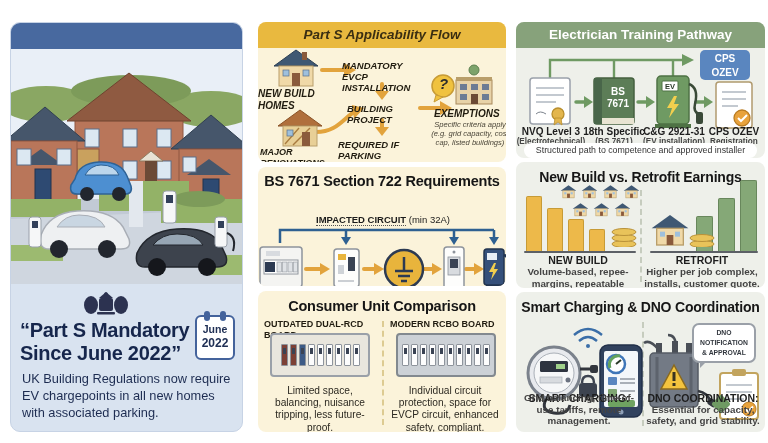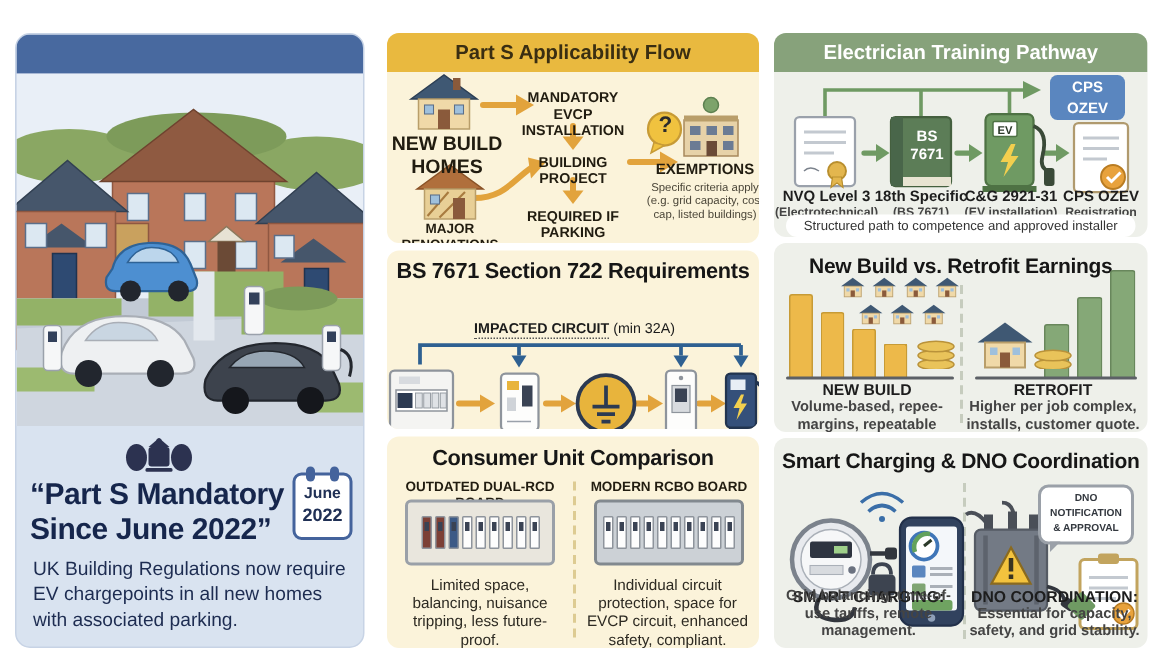--- a/index.html
+++ b/index.html
@@ -53,27 +53,27 @@
     font-size: 13.5px; font-weight: bold; color: #3a2e12; line-height: 26px;
   }
   .green-header {
     height: 26px; background: #87a27b; text-align: center;
     font-size: 13.5px; font-weight: bold; color: #ffffff; line-height: 26px;
   }
   .card-title {
     width: 100%; text-align: center; font-weight: bold; color: #161616;
     font-size: 14px; letter-spacing: -0.2px;
   }
-  .lbl  { font-weight: bold; color: #211c10; text-align: center; line-height: 1.18; }
+  .lbl  { font-weight: bold; color: #211c10; text-align: left; line-height: 1.18; }
   .note { color: #4a4538; text-align: center; line-height: 1.2; }
   .glbl { font-weight: bold; color: #1d1d1d; text-align: center; line-height: 1.15; }
   .gnote{ color: #444444; text-align: center; line-height: 1.2; font-weight: bold; }
 
   
-  #flow-card   { left: 258px; top: 22px;  width: 248px; height: 140px; }
+  #flow-card   { left: 258px; top: 22px;  width: 248px; height: 140px; font-style: italic; }
   #bs-card     { left: 258px; top: 167px; width: 248px; height: 119px; }
   #cu-card     { left: 258px; top: 291px; width: 248px; height: 141px; }
   #flow-body { position: relative; width: 248px; height: 114px; }
   .qmark {
     font-size: 15px; font-weight: bold; color: #2c2c2c;
   }
   .dashed-div-mid { border-left: 2px dashed #ddcb92; }
   .board {
     background: #e9e6dd; border: 2px solid #9aa0a8; border-radius: 4px;
     display: flex; align-items: center; justify-content: center; gap: 2px;
@@ -279,21 +279,21 @@
         <rect x="198" y="29" width="36" height="4" fill="#b99e6a"></rect>
         <rect x="202" y="36" width="7" height="6" fill="#6b7b94"></rect>
           <rect x="213" y="36" width="7" height="6" fill="#6b7b94"></rect>
           <rect x="224" y="36" width="7" height="6" fill="#6b7b94"></rect>
         <rect x="202" y="46" width="7" height="6" fill="#6b7b94"></rect>
           <rect x="224" y="46" width="7" height="6" fill="#6b7b94"></rect>
         <rect x="213" y="46" width="7" height="10" fill="#6b4a36"></rect>
       </g>
     </svg>
     <div class="abs qmark" style="left:181px; top:27px">?</div>
-    <div class="abs lbl" style="left:0px;  top:40px; width:80px;  font-size:13px">NEW BUILD HOMES</div>
+    <div class="abs lbl" style="left:0px;  top:40px; width:80px;  font-size:10px">NEW BUILD HOMES</div>
     <div class="abs lbl" style="left:84px; top:12px; width:80px;  font-size:9.5px">MANDATORY EVCP INSTALLATION</div>
     <div class="abs lbl" style="left:89px; top:55px; width:70px;  font-size:9.5px">BUILDING PROJECT</div>
     <div class="abs lbl" style="left:2px;  top:99px; width:80px;  font-size:9px">MAJOR RENOVATIONS</div>
     <div class="abs lbl" style="left:80px; top:91px; width:88px;  font-size:9.5px">REQUIRED IF PARKING IMPACTED</div>
     <div class="abs lbl" style="left:176px;top:60px; width:72px;  font-size:10px">EXEMPTIONS</div>
     <div class="abs note" style="left:172px;top:72px; width:80px; font-size:7.6px">Specific criteria apply (e.g. grid capacity, cost cap, listed buildings)</div>
   </div>
 </div>
 
 <div id="bs-card" class="abs card cream">

